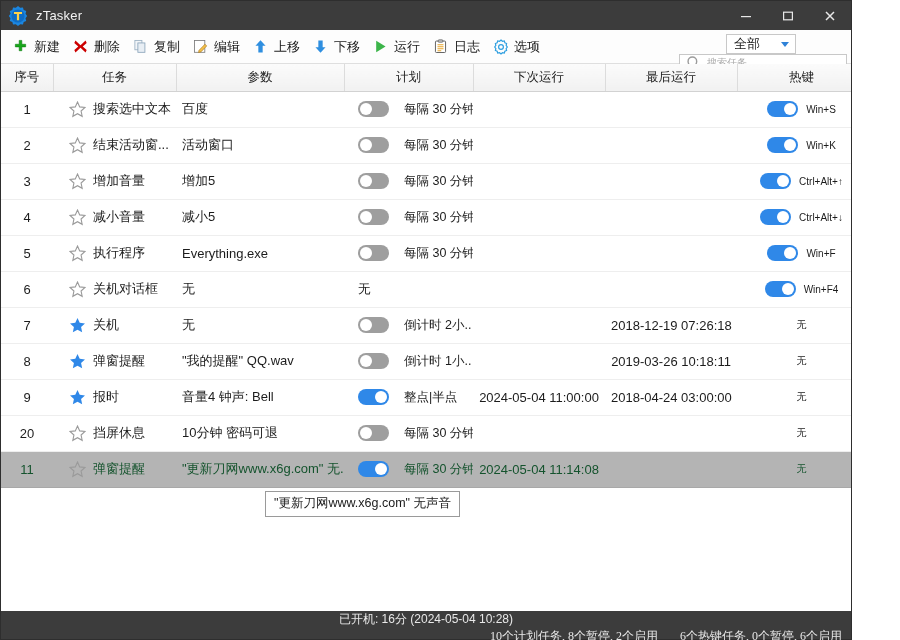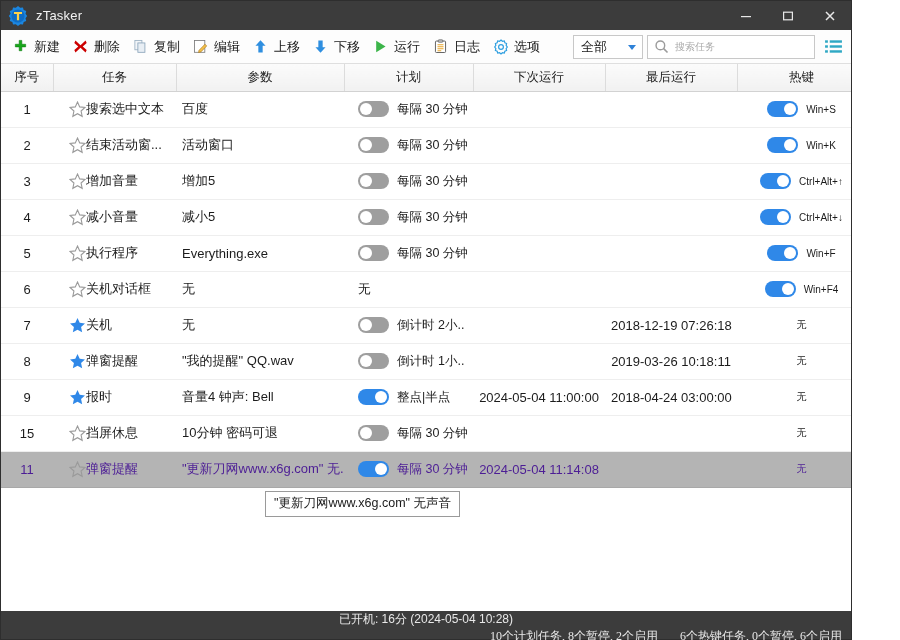--- a/index.html
+++ b/index.html
@@ -59,21 +59,21 @@
     border-radius: 2px;
     white-space: nowrap;
   }
   .tb-ico {
     width: 19px; height: 18px; margin-right: 4px;
     display: inline-flex; align-items: center; justify-content: center;
     flex: 0 0 auto;
   }
   .tb-label { line-height: 1; }
 
-  .tb-right { margin-left: auto; display: flex; align-items: center; height: 26px; }
+  .tb-right { margin-left: auto; display: flex; align-items: center; height: 26px; flex-direction: column; }
   .combo {
     width: 70px; height: 24px;
     border: 1px solid #c8c8c8; background: #fff;
     display: flex; align-items: center;
     font-size: 13px; color: #1a1a1a;
     padding-left: 7px; position: relative;
   }
   .combo .caret {
     position: absolute; right: 6px; top: 50%;
     margin-top: -2px;
@@ -115,25 +115,25 @@
   table.grid thead th.last { border-right: 1px solid #dcdcdc; }
   table.grid thead th.filler { border-right: none; }
   table.grid tbody td {
     height: 36px;
     border-bottom: 1px solid #eeeeee;
     font-size: 13px; color: #1c1c1c;
     padding: 0 6px;
     overflow: hidden; white-space: nowrap;
     vertical-align: middle;
   }
-  tr.row.selected td { background: #b4b4b4; color: #4c1d95; border-bottom-color: #a8a8a8; }
+  tr.row.selected td { background: #b4b4b4; color: #14532d; border-bottom-color: #a8a8a8; }
   td.c-idx { text-align: center; color: #333; }
-  td.c-task .taskcell { display: flex; align-items: center; padding-left: 10px; }
+  td.c-task .taskcell { display: flex; align-items: center; gap: 7px; padding-left: 10px; }
   td.c-args { padding-left: 10px; }
-  td.c-plan .plancell { display: flex; align-items: center; gap: 8px; padding-left: 8px; }
+  td.c-plan .plancell { display: flex; align-items: center; gap: 15px; padding-left: 8px; }
   td.c-next, td.c-last { text-align: center; font-size: 12.5px; }
   td.c-hot .hotcell { display: flex; align-items: center; gap: 8px; justify-content: center; }
   td.c-hot .hotcell.nokey { justify-content: center; }
 
   
   .star { width: 17px; height: 17px; flex: 0 0 auto; display: block; }
 
   
   .switch {
     width: 31px; height: 16px; border-radius: 8px;
@@ -611,21 +611,21 @@
             <td class="c-next">2024-05-04 11:00:00</td>
             <td class="c-last">2018-04-24 03:00:00</td>
             <td class="c-hot">
               <div class="hotcell nokey">
                 <span class="hk-label">无</span>
               </div>
             </td>
             <td></td>
           </tr>
           <tr class="row">
-            <td class="c-idx">15</td>
+            <td class="c-idx">20</td>
             <td class="c-task">
               <div class="taskcell">
                 <svg class="star" viewBox="0 0 20 20">
                   <path d="M10 1.2 12.6 6.9 18.8 7.6 14.2 11.8 15.5 18 10 14.9 4.5 18 5.8 11.8 1.2 7.6 7.4 6.9Z" fill="none" stroke="#9a9a9a" stroke-width="1.3"></path>
                 </svg>
                 <span>挡屏休息</span>
               </div>
             </td>
             <td class="c-args">10分钟 密码可退</td>
             <td class="c-plan">

